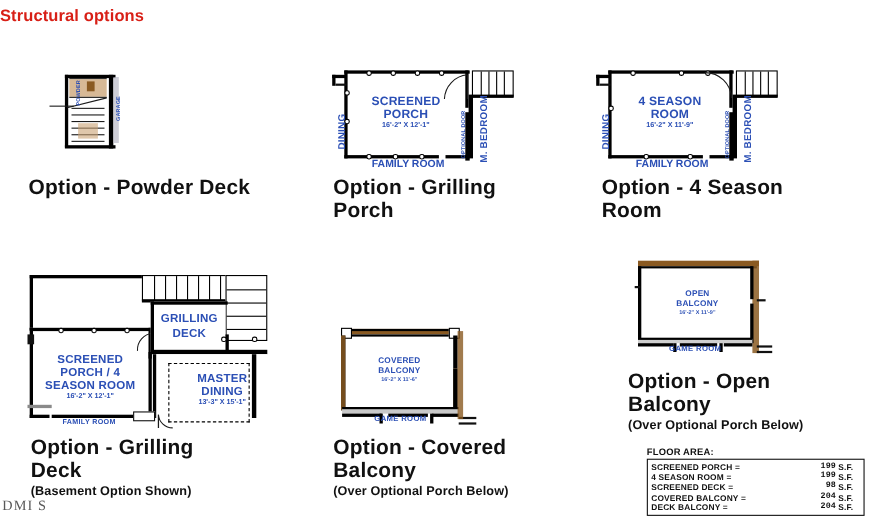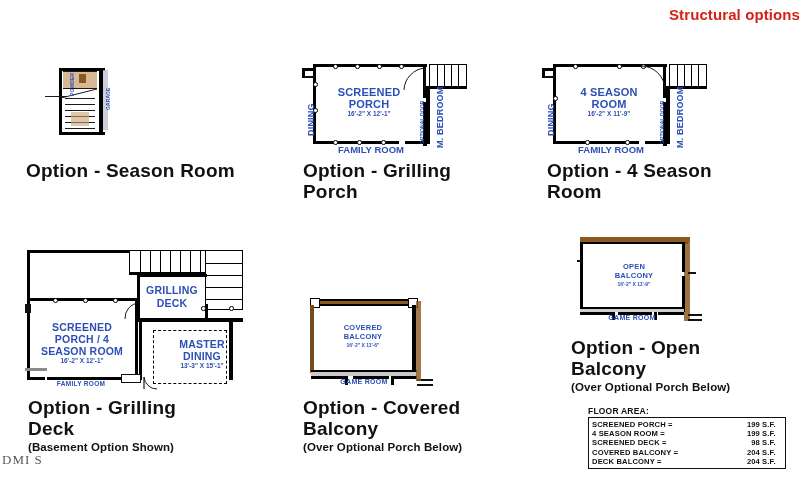--- a/index.html
+++ b/index.html
@@ -4,21 +4,21 @@
 <style>
   html,body{margin:0;padding:0;}
   body{
     width:800px;height:478px;background:#ffffff;position:relative;
     font-family:"Liberation Sans",sans-serif;overflow:hidden;
   }
   .abs{position:absolute;}
 
   
   #page-title{
-    left:0;top:6px;width:800px;text-align:right;
+    left:0;top:6px;width:800px;text-align:left;
     color:#d81f16;font-weight:bold;font-size:15px;letter-spacing:.1px;
   }
 
   
   .opt-caption{
     font-family:"Liberation Sans",sans-serif;
     font-weight:bold;color:#111111;font-size:19px;line-height:21px;
     letter-spacing:.2px;
   }
   .opt-sub{
@@ -63,21 +63,21 @@
     padding-bottom:1px;
   }
   #floor-area .fa-box{
     border:1.2px solid #111;padding:2px 3px 2px 3px;
   }
   #floor-area table{border-collapse:collapse;width:100%;}
   #floor-area td{
     font-weight:bold;font-size:7.6px;color:#111;letter-spacing:.15px;
     padding:0;line-height:9.2px;white-space:nowrap;
   }
-  #floor-area td.v{text-align:right;padding-right:2px;}
+  #floor-area td.v{text-align:right;padding-right:2px;font-family:Liberation Mono, monospace;}
   #floor-area td.u{text-align:left;width:20px;}
 
   
   #watermark{
     left:2px;top:452px;color:#3b3b3b;font-size:13px;
     font-family:"Liberation Serif",serif;letter-spacing:1px;opacity:.85;
   }
 </style>
 </head>
 <body>
@@ -110,21 +110,21 @@
     <line x1="2" y1="10" x2="38" y2="1" stroke="#1a1a1a" stroke-width="1"></line>
   </svg>
   <div class="thin" style="left:-10px;top:30px;width:22px;height:1px;"></div>
 
   <div class="gray" style="left:48px;top:4px;width:5px;height:60px;background:#b9b9c6;opacity:.7;"></div>
 
   <div class="vlabel rot tiny-v" style="left:14px;top:30px;">POWDER</div>
   <div class="vlabel rot tiny-v" style="left:50px;top:44px;">GARAGE</div>
 </div>
 
-<div class="abs opt-caption" style="left:26px;top:160px;width:260px;">Option - Season Room</div>
+<div class="abs opt-caption" style="left:26px;top:160px;width:260px;">Option - Powder Deck</div>
 
 <div class="plan" style="left:285px;top:56px;width:180px;height:92px;">
   <div class="room" style="left:28px;top:8px;width:110px;height:78px;"></div>
 
   <div class="wall" style="left:28px;top:8px;width:114px;height:3px;"></div>
 
   <div class="wall" style="left:28px;top:8px;width:3px;height:80px;"></div>
 
   <div class="wall" style="left:28px;top:85px;width:86px;height:3px;"></div>
   <div class="wall" style="left:120px;top:85px;width:22px;height:3px;"></div>

